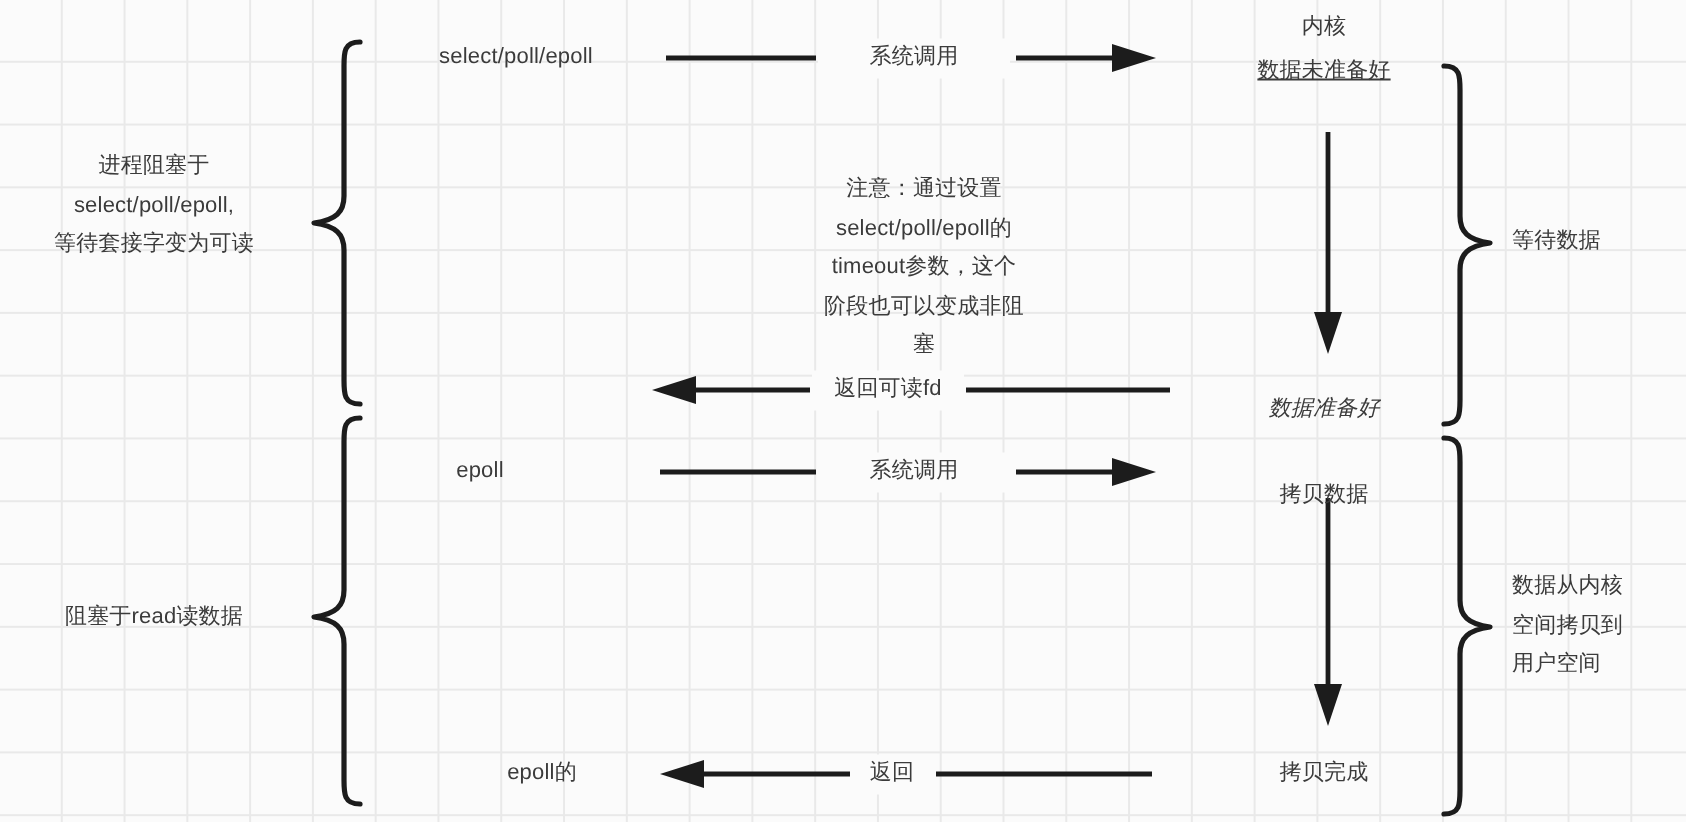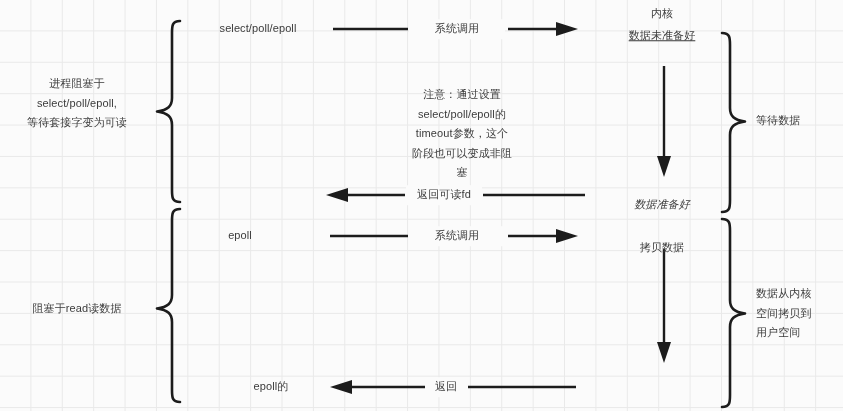--- a/index.html
+++ b/index.html
@@ -162,20 +162,21 @@
 塞</div>
 
   <div class="lbl ctr" style="left:662px; top:14px; width:140px;">内核</div>
 
   <div class="lbl ctr" style="left:662px; top:36px; width:150px;text-decoration:underline;">数据未准备好</div>
 
   <div class="lbl ctr" style="left:662px; top:205px; width:150px;font-style:italic;">数据准备好</div>
 
   <div class="lbl ctr" style="left:662px; top:248px; width:150px;">拷贝数据</div>
 
+  <div class="lbl ctr" style="left:662px; top:387px; width:150px;">拷贝完成</div>
 
   <div class="lbl ctr l" style="left:756px; top:121px; width:120px; text-align:left; transform:translateY(-50%);">等待数据</div>
 
   <div class="lbl ctr l" style="left:756px; top:313px; width:120px; text-align:left; transform:translateY(-50%);">数据从内核
 空间拷贝到
 用户空间</div>
 
 </div>
 
 </body></html>

